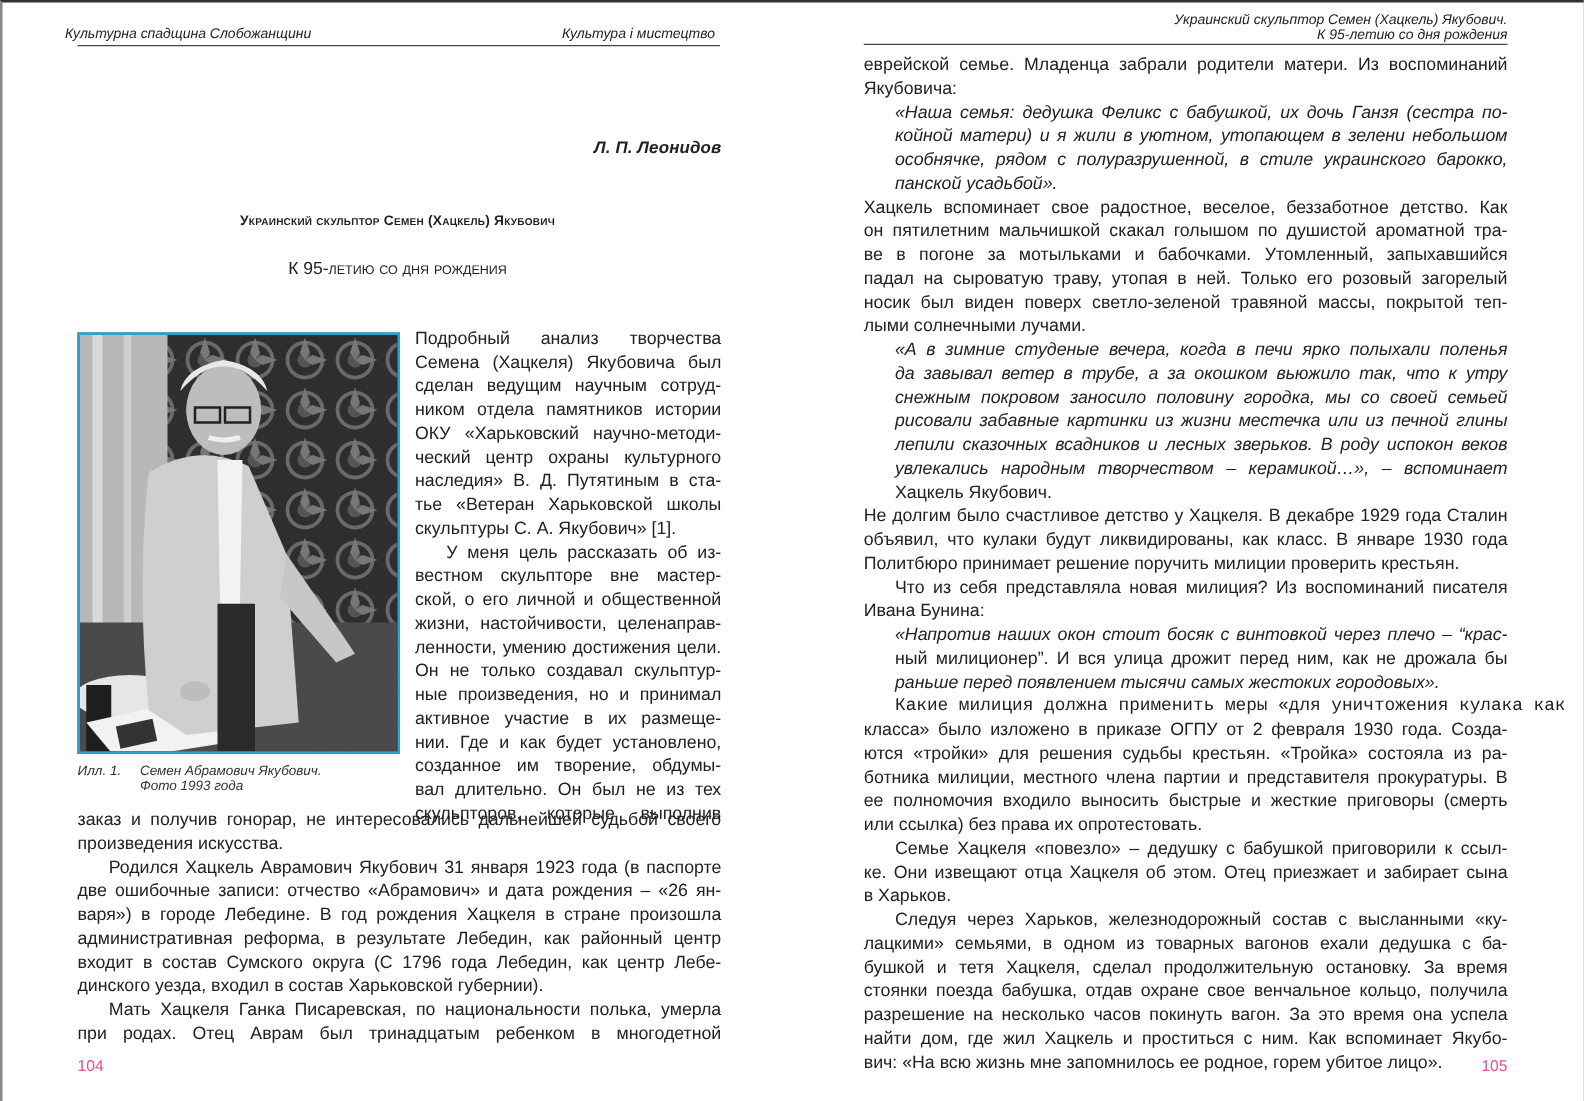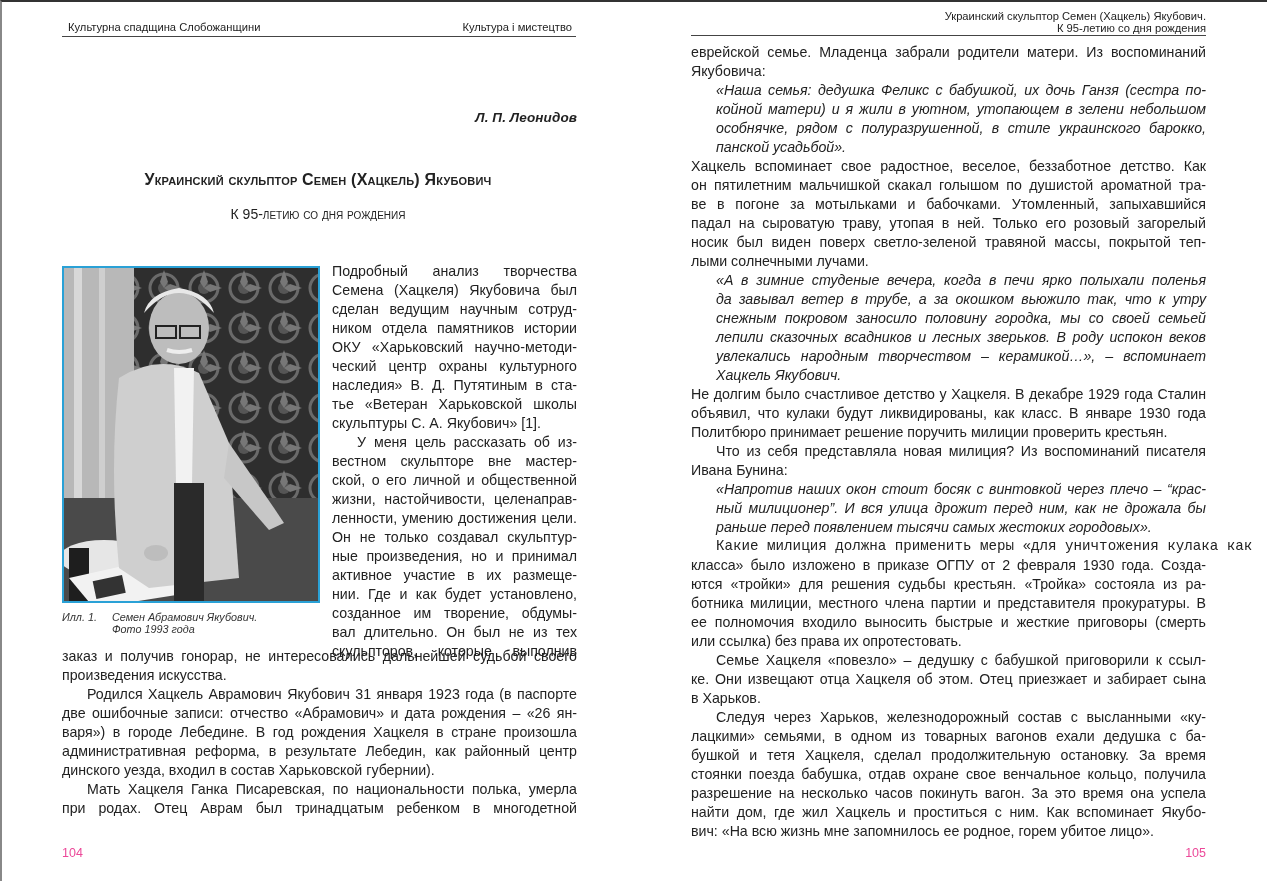--- a/index.html
+++ b/index.html
@@ -2,41 +2,41 @@
 <html><head>
 <meta charset="utf-8">
 <style>
   html,body{margin:0;padding:0;}
   body{width:1267px;height:881px;background:#ffffff;position:relative;overflow:hidden;
        font-family:"Liberation Sans",sans-serif;color:#222;}
   .spread{position:absolute;left:0;top:0;width:1265px;height:879px;border:1px solid #555;border-top:2px solid #333;border-left:2px solid #888;border-bottom:2px solid #777;background:#fff;}
   .page{position:absolute;top:0;height:881px;}
   .page.left{left:0;width:633px;}
   .page.right{left:633px;width:634px;}
-  .running-head{position:absolute;font-size:11.2px;color:#222;}
+  .running-head{position:absolute;font-style:italic;font-size:11.2px;color:#222;}
   .rh-rule{position:absolute;height:0;border-top:1.5px solid #444;}
   .author{position:absolute;right:56px;top:110px;font-weight:bold;font-style:italic;font-size:13.5px;letter-spacing:0.1px;text-align:right;}
-  .title{position:absolute;left:60px;width:516px;top:171px;text-align:center;font-weight:bold;font-size:16px;font-variant:small-caps;letter-spacing:0.2px;}
+  .title{position:absolute;left:60px;width:516px;top:171px;text-align:center;font-weight:bold;font-size:11px;font-variant:small-caps;letter-spacing:0.2px;}
   .subtitle{position:absolute;left:60px;width:516px;top:206px;text-align:center;font-size:14px;font-variant:small-caps;}
   .photo{position:absolute;left:62px;top:266px;width:258px;height:337px;border:2px solid #2aa1d6;box-sizing:border-box;overflow:hidden;background:#3a3a3a;}
   .caption{position:absolute;left:62px;top:611px;font-style:italic;font-size:10.8px;color:#333;line-height:12px;}
   .caption .num{display:inline-block;width:50px;}
   .caption .l2{padding-left:50px;}
   .txt{position:absolute;font-size:14.2px;line-height:19px;color:#222;text-align:justify;}
   .pagenum{position:absolute;top:846px;font-size:12.5px;color:#ec4899;}
   .line{display:block;text-align:justify;text-align-last:justify;white-space:nowrap;}
   .line.last{text-align-last:left;}
 </style>
 </head>
 <body>
 
 <div class="spread"></div>
 
 <div class="page left">
-  <div class="running-head" style="left:68px;top:21px;">Культурна спадщина Слобожанщини</div>
+  <div class="running-head" style="left:52px;top:21px;">Культурна спадщина Слобожанщини</div>
   <div class="running-head" style="right:61px;top:21px;margin-left:35px;">Культура і мистецтво</div>
   <div class="rh-rule" style="left:62px;width:514px;top:36px;"></div>
 
   <div class="author">Л. П. Леонидов</div>
   <div class="title">Украинский скульптор Семен (Хацкель) Якубович</div>
   <div class="subtitle">К 95-летию со дня рождения</div>
 
   <div class="photo">
     <svg width="254" height="333" viewBox="0 0 254 333">
       <defs>
@@ -97,20 +97,21 @@
       <span class="line ">вал длительно. Он был не из тех</span>
       <span class="line ">скульпторов, которые выполнив</span>
     </div>
   <div class="txt" id="full-col" style="left:62px;top:647px;width:515px;">
       <span class="line ">заказ и получив гонорар, не интересовались дальнейшей судьбой своего</span>
       <span class="line last">произведения искусства.</span>
       <span class="line " style="text-indent: 25px;">Родился Хацкель Аврамович Якубович 31 января 1923 года (в паспорте</span>
       <span class="line ">две ошибочные записи: отчество «Абрамович» и дата рождения – «26 ян-</span>
       <span class="line ">варя») в городе Лебедине. В год рождения Хацкеля в стране произошла</span>
       <span class="line ">административная реформа, в результате Лебедин, как районный центр</span>
+      <span class="line ">входит в состав Сумского округа (С 1796 года Лебедин, как центр Лебе-</span>
       <span class="line last">динского уезда, входил в состав Харьковской губернии).</span>
       <span class="line " style="text-indent: 25px;">Мать Хацкеля Ганка Писаревская, по национальности полька, умерла</span>
       <span class="line ">при родах. Отец Аврам был тринадцатым ребенком в многодетной</span>
     </div>
 
   <div class="pagenum" style="left:62px;">104</div>
 </div>
 
 <div class="page right">
   <div class="running-head" style="right:61px;top:10px;text-align:right;line-height:12px;">
@@ -128,30 +129,31 @@
       <span class="line last" style="font-style: italic; padding-left: 25px;">панской усадьбой».</span>
       <span class="line ">Хацкель вспоминает свое радостное, веселое, беззаботное детство. Как</span>
       <span class="line ">он пятилетним мальчишкой скакал голышом по душистой ароматной тра-</span>
       <span class="line ">ве в погоне за мотыльками и бабочками. Утомленный, запыхавшийся</span>
       <span class="line ">падал на сыроватую траву, утопая в ней. Только его розовый загорелый</span>
       <span class="line ">носик был виден поверх светло-зеленой травяной массы, покрытой теп-</span>
       <span class="line last">лыми солнечными лучами.</span>
       <span class="line " style="font-style: italic; padding-left: 25px;">«А в зимние студеные вечера, когда в печи ярко полыхали поленья</span>
       <span class="line " style="font-style: italic; padding-left: 25px;">да завывал ветер в трубе, а за окошком вьюжило так, что к утру</span>
       <span class="line " style="font-style: italic; padding-left: 25px;">снежным покровом заносило половину городка, мы со своей семьей</span>
+      <span class="line " style="font-style: italic; padding-left: 25px;">рисовали забавные картинки из жизни местечка или из печной глины</span>
       <span class="line " style="font-style: italic; padding-left: 25px;">лепили сказочных всадников и лесных зверьков. В роду испокон веков</span>
       <span class="line " style="font-style: italic; padding-left: 25px;">увлекались народным творчеством – керамикой…», – вспоминает</span>
-      <span class="line last" style="padding-left: 25px; font-style: italic;">Хацкель Якубович.</span>
+      <span class="line last" style="padding-left: 25px;">Хацкель Якубович.</span>
       <span class="line ">Не долгим было счастливое детство у Хацкеля. В декабре 1929 года Сталин</span>
       <span class="line ">объявил, что кулаки будут ликвидированы, как класс. В январе 1930 года</span>
       <span class="line last">Политбюро принимает решение поручить милиции проверить крестьян.</span>
       <span class="line " style="text-indent: 25px;">Что из себя представляла новая милиция? Из воспоминаний писателя</span>
       <span class="line last">Ивана Бунина:</span>
       <span class="line " style="font-style: italic; padding-left: 25px;">«Напротив наших окон стоит босяк с винтовкой через плечо – “крас-</span>
-      <span class="line " style="font-style: italic; padding-left: 25px;">ный милиционер”. И вся улица дрожит перед ним, как не дрожала бы</span>
+      <span class="line " style="padding-left: 25px;">ный милиционер”. И вся улица дрожит перед ним, как не дрожала бы</span>
       <span class="line last" style="font-style: italic; padding-left: 25px;">раньше перед появлением тысячи самых жестоких городовых».</span>
       <span class="line " style="text-indent: 25px; font-family: Liberation Mono, monospace;">Какие милиция должна применить меры «для уничтожения кулака как</span>
       <span class="line ">класса» было изложено в приказе ОГПУ от 2 февраля 1930 года. Созда-</span>
       <span class="line ">ются «тройки» для решения судьбы крестьян. «Тройка» состояла из ра-</span>
       <span class="line ">ботника милиции, местного члена партии и представителя прокуратуры. В</span>
       <span class="line ">ее полномочия входило выносить быстрые и жесткие приговоры (смерть</span>
       <span class="line last">или ссылка) без права их опротестовать.</span>
       <span class="line " style="text-indent: 25px;">Семье Хацкеля «повезло» – дедушку с бабушкой приговорили к ссыл-</span>
       <span class="line ">ке. Они извещают отца Хацкеля об этом. Отец приезжает и забирает сына</span>
       <span class="line last">в Харьков.</span>

